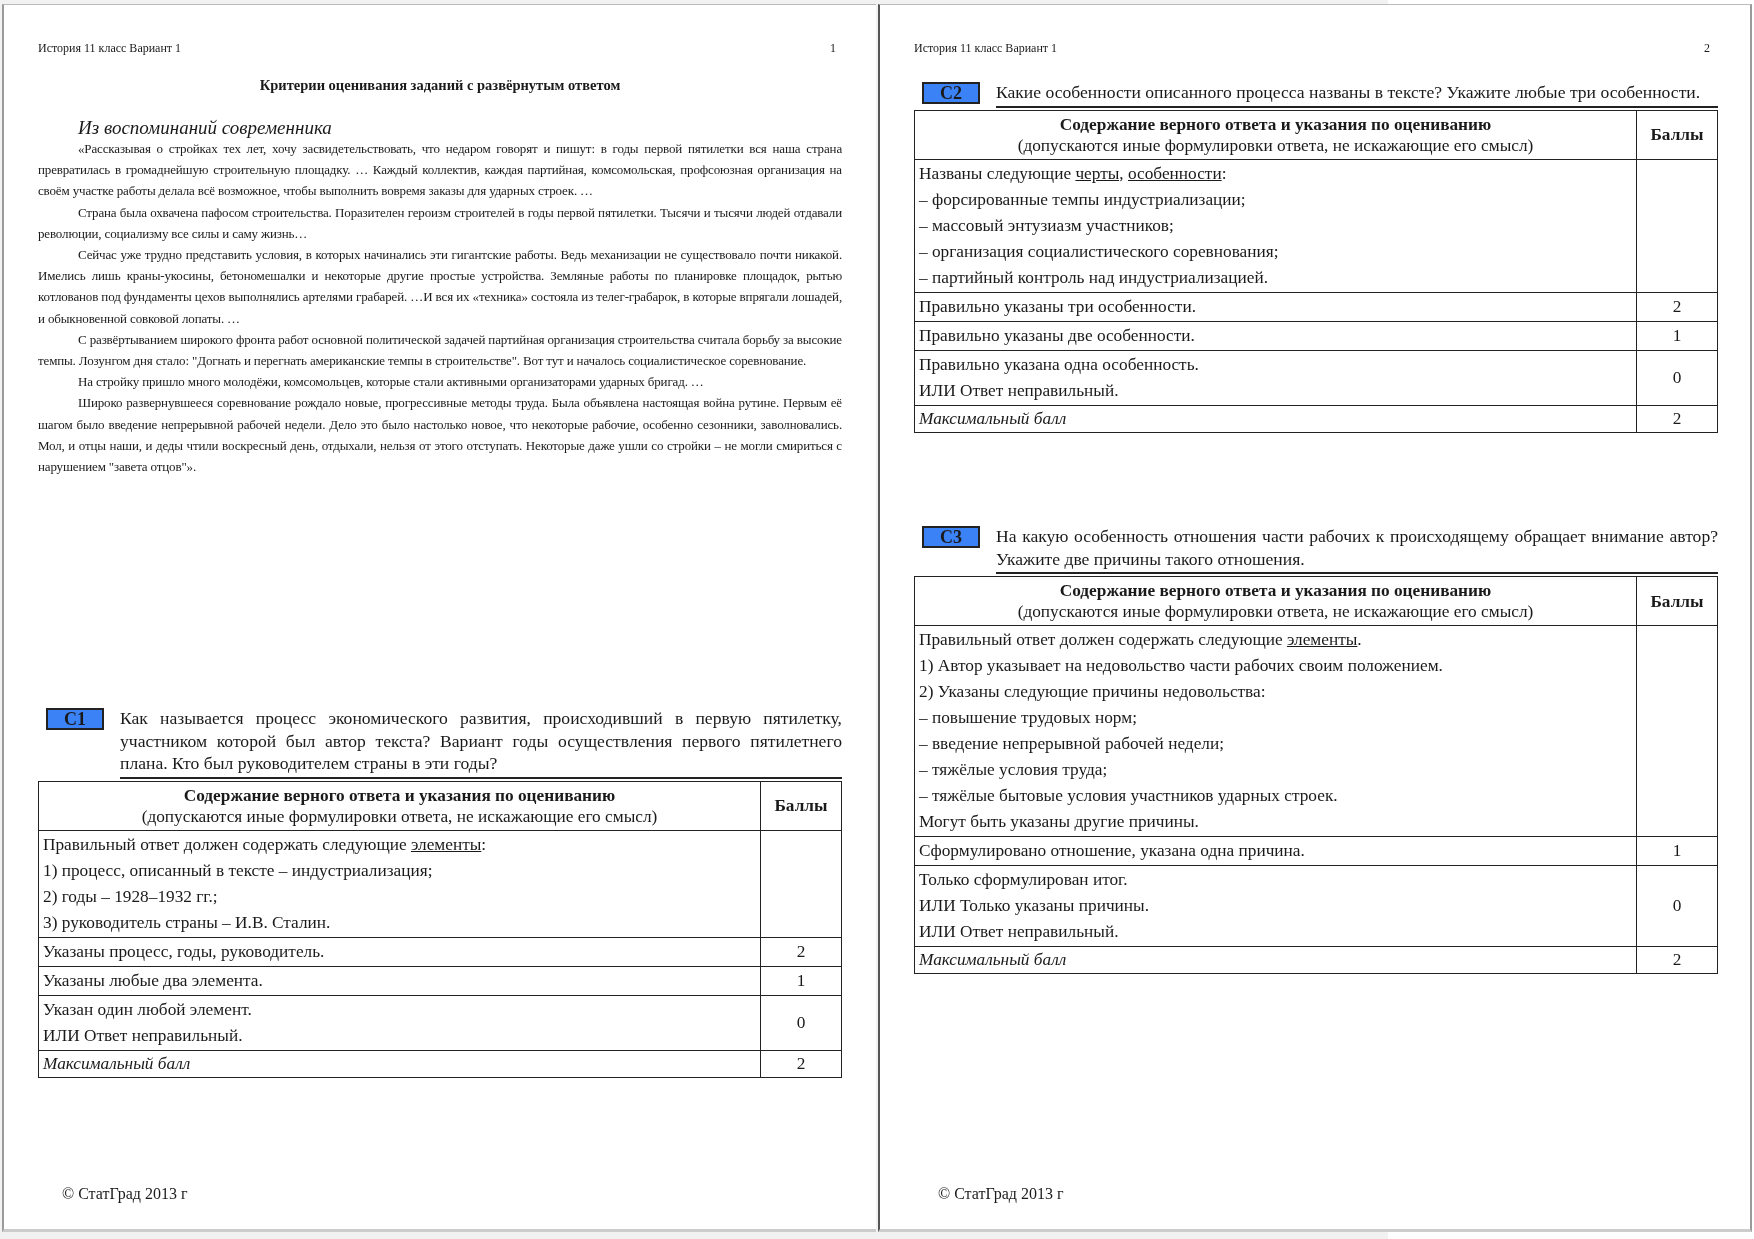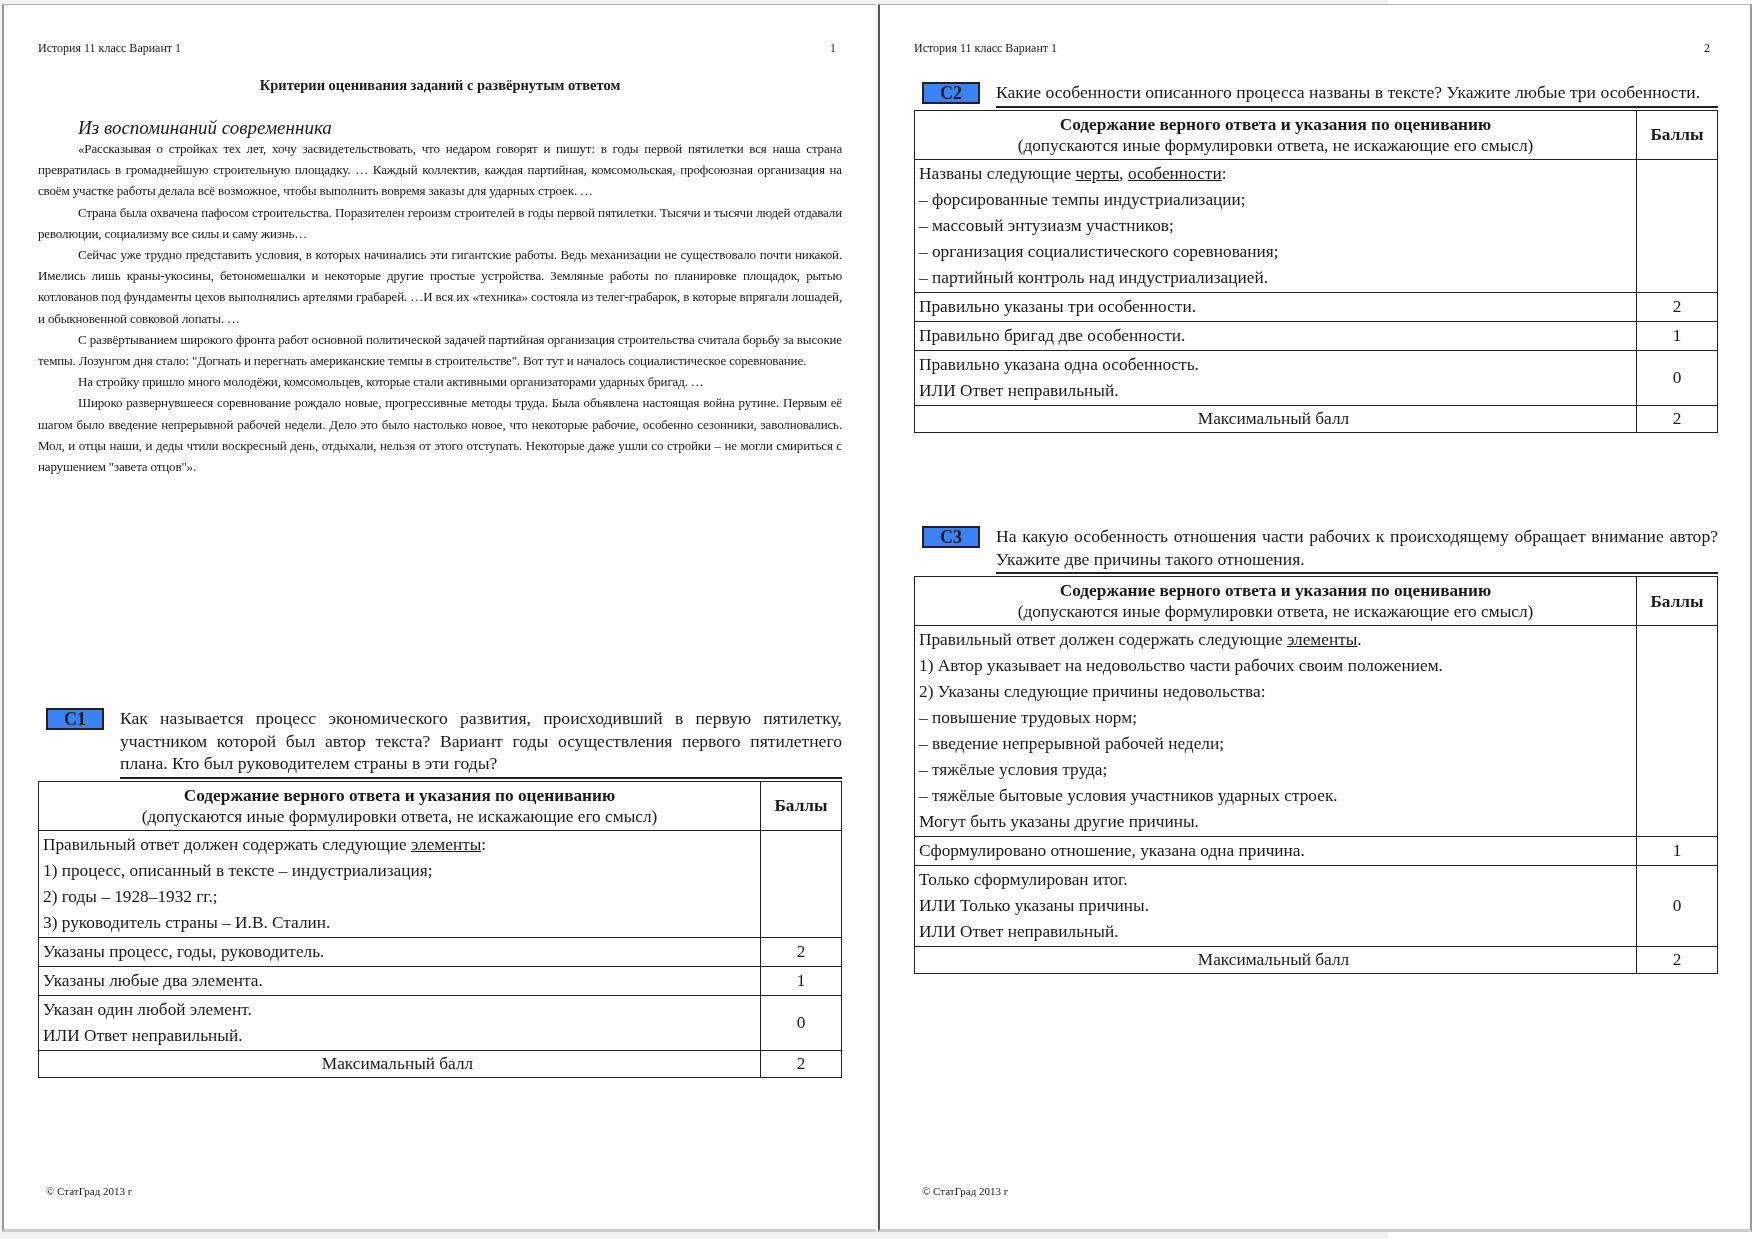--- a/index.html
+++ b/index.html
@@ -146,30 +146,31 @@
   table.crit td.score {
     text-align: center;
     width: 72px;
   }
   table.crit td .line {
     display: block;
     line-height: 26px;
   }
   table.crit td.single { line-height: 26px; }
   table.crit td.max-label {
-    text-align: center;
+    text-align: left;
+    font-style: italic;
     padding-right: 8px;
     line-height: 24px;
   }
   .u { text-decoration: underline; }
   .footer {
     position: absolute;
     top: 1180px;
-    left: 8px;
-    font-size: 11px;
+    left: 24px;
+    font-size: 16px;
   }
 </style>
 </head>
 <body>
 
 <div class="viewer">
 
   <div class="page page-left">
     <div class="page-inner">
       <div class="running-header">
@@ -271,21 +272,21 @@
               <span class="line">– организация социалистического соревнования;</span>
               <span class="line">– партийный контроль над индустриализацией.</span>
             </td>
             <td class="score"></td>
           </tr>
           <tr>
             <td class="single">Правильно указаны три особенности.</td>
             <td class="score">2</td>
           </tr>
           <tr>
-            <td class="single">Правильно бригад две особенности.</td>
+            <td class="single">Правильно указаны две особенности.</td>
             <td class="score">1</td>
           </tr>
           <tr>
             <td>
               <span class="line">Правильно указана одна особенность.</span>
               <span class="line">ИЛИ Ответ неправильный.</span>
             </td>
             <td class="score">0</td>
           </tr>
           <tr>

